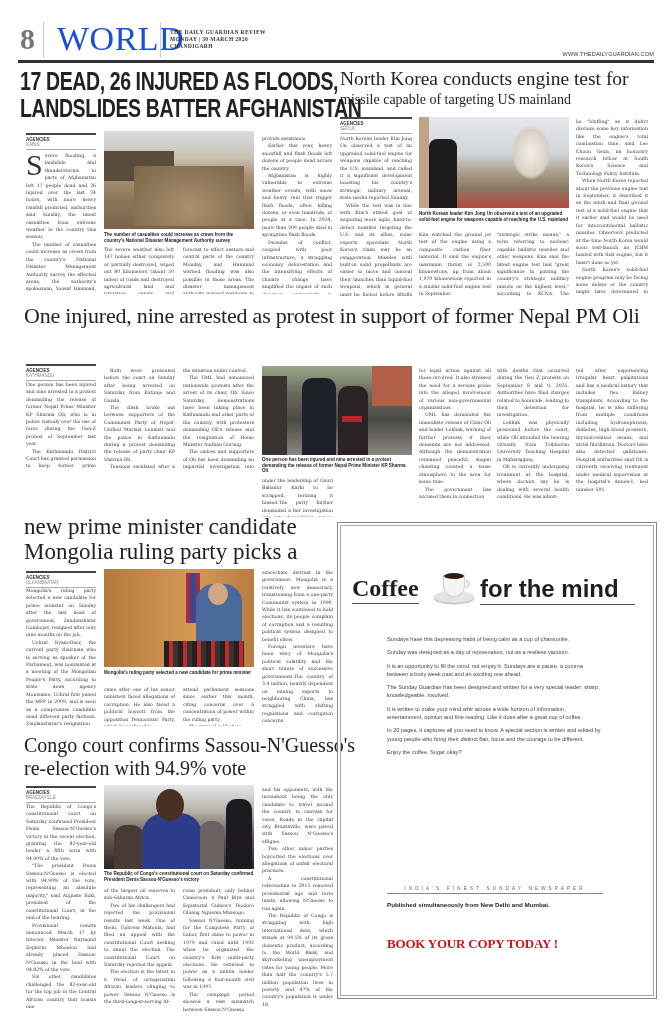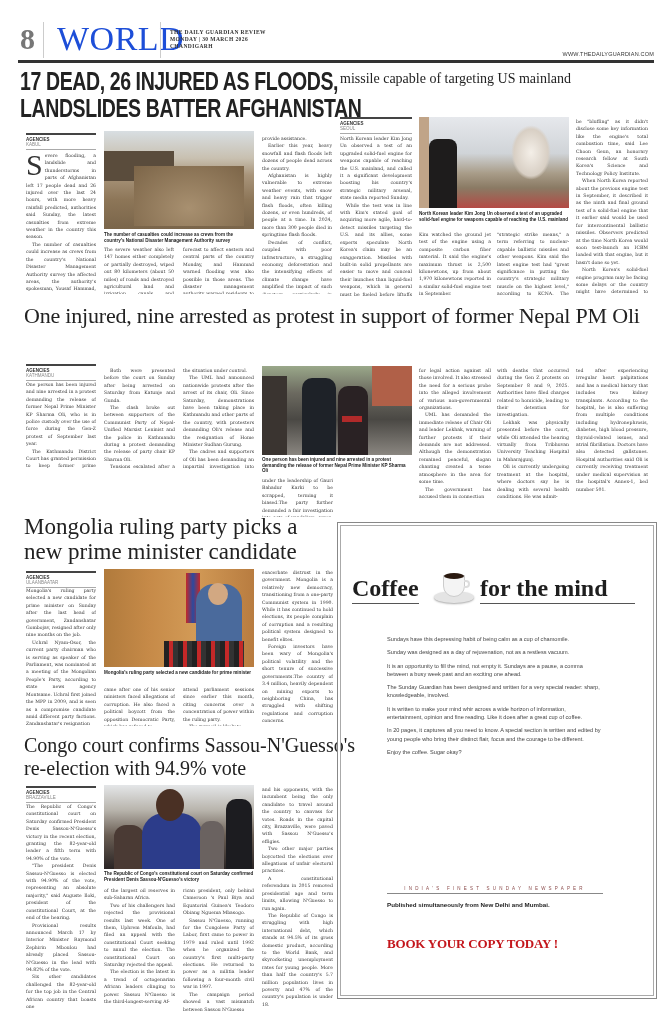--- a/index.html
+++ b/index.html
@@ -66,20 +66,21 @@
   <p class="noindent">forecast to affect eastern and central parts of the country Monday, and Hammad warned flooding was also possible in those areas. The disaster management authority warned residents to avoid river banks and areas at risk of flooding in those regions, and ordered local officials to be on standby to</p>
 </div>
 <div class="abs col" style="left:262px;top:135px;width:70px;height:159px">
   <p class="noindent">provide assistance.</p>
   <p>Earlier this year, heavy snowfall and flash floods left dozens of people dead across the country.</p>
   <p>Afghanistan is highly vulnerable to extreme weather events, with snow and heavy rain that trigger flash floods, often killing dozens, or even hundreds, of people at a time. In 2024, more than 300 people died in springtime flash floods.</p>
   <p>Decades of conflict, coupled with poor infrastructure, a struggling economy, deforestation and the intensifying effects of climate change have amplified the impact of such disasters, particularly in remote areas where many homes are built of mud and offer limited protection against sudden deluges or heavy snowfall.</p>
 </div>
 
 <div class="abs" style="left:340px;top:68px;width:320px">
+  <div class="hl-serif" style="font-size:19.5px;line-height:21px">North Korea conducts engine test for</div>
   <div class="hl-serif" style="font-size:14px;line-height:21px">missile capable of targeting US mainland</div>
 </div>
 <div class="abs byline" style="left:340px;top:117px;width:72px">
   <div>AGENCIES</div>
   <span>SEOUL</span>
 </div>
 <div class="abs col" style="left:340px;top:135px;width:72px;height:162px">
   <p class="noindent">North Korean leader Kim Jong Un observed a test of an upgraded solid-fuel engine for weapons capable of reaching the U.S. mainland, and called it a significant development boosting his country's strategic military arsenal, state media reported Sunday.</p>
   <p>While the test was in line with Kim's stated goal of acquiring more agile, hard-to-detect missiles targeting the U.S. and its allies, some experts speculate North Korea's claim may be an exaggeration. Missiles with built-in solid propellants are easier to move and conceal their launches than liquid-fuel weapons, which in general must be fueled before liftoffs and cannot last long.</p>
 
@@ -141,22 +142,22 @@
 <div class="abs col" style="left:497px;top:367px;width:72px;height:150px">
   <p class="noindent">with deaths that occurred during the Gen Z protests on September 8 and 9, 2025. Authorities have filed charges related to homicide, leading to their detention for investigation.</p>
   <p>Lekhak was physically presented before the court, while Oli attended the hearing virtually from Tribhuvan University Teaching Hospital in Maharajgunj.</p>
   <p>Oli is currently undergoing treatment at the hospital, where doctors say he is dealing with several health conditions. He was admit-</p>
 </div>
 <div class="abs col" style="left:576px;top:367px;width:72px;height:150px">
   <p class="noindent">ted after experiencing irregular heart palpitations and has a medical history that includes two kidney transplants. According to the hospital, he is also suffering from multiple conditions including hydronephrosis, diabetes, high blood pressure, thyroid-related issues, and atrial fibrillation. Doctors have also detected gallstones. Hospital authorities said Oli is currently receiving treatment under medical supervision at the hospital's Annex-1, bed number 501.</p>
 </div>
 
 <div class="abs" style="left:24px;top:514px;width:310px">
+  <div class="hl-serif" style="font-size:23px;line-height:25px">new prime minister candidate</div>
   <div class="hl-serif" style="font-size:23px;line-height:25px">Mongolia ruling party picks a</div>
-  <div class="hl-serif" style="font-size:23px;line-height:25px">new prime minister candidate</div>
 </div>
 <div class="abs byline" style="left:26px;top:571px;width:70px">
   <div>AGENCIES</div>
   <span>ULAANBAATAR</span>
 </div>
 <div class="abs col" style="left:26px;top:587px;width:70px;height:140px">
   <p class="noindent">Mongolia's ruling party selected a new candidate for prime minister on Sunday after the last head of government, Zandanshatar Gombojav, resigned after only nine months on the job.</p>
   <p>Uchral Nyam-Osor, the current party chairman who is serving as speaker of the Parliament, was nominated at a meeting of the Mongolian People's Party, according to state news agency Montsame. Uchral first joined the MPP in 2009, and is seen as a compromise candidate amid different party factions. Zandanshatar's resignation</p>
 </div>
 <div class="abs photo" style="left:104px;top:569px;width:150px;height:98px;background:linear-gradient(90deg,#b07a3c 0%,#c68a48 30%,#d29a56 60%,#b87c40 100%)">
@@ -218,21 +219,21 @@
 </div>
 
 <div class="abs ad" style="left:337px;top:522px;width:320px;height:477px">
   <div class="abs" style="left:14px;top:52px;font-family:'Liberation Serif',serif;font-weight:bold;font-size:24px;color:#1e1e1e;border-bottom:1px solid #555;padding-bottom:1px">Coffee</div>
   <div class="abs" style="left:94px;top:48px;width:44px;height:34px">
     <div style="position:absolute;left:2px;top:20px;width:40px;height:12px;border-radius:50%;background:#e4e4e4;box-shadow:0 1px 2px #aaa"></div>
     <div style="position:absolute;left:11px;top:4px;width:22px;height:22px;border-radius:0 0 11px 11px;background:#f4f4f4;border:1px solid #ccc"></div>
     <div style="position:absolute;left:12px;top:2px;width:20px;height:6px;border-radius:50%;background:#2a1a10"></div>
     <div style="position:absolute;left:32px;top:9px;width:6px;height:8px;border:2px solid #ddd;border-left:none;border-radius:0 5px 5px 0"></div>
   </div>
-  <div class="abs" style="left:142px;top:52px;width:155px;font-family:Liberation Serif, serif;font-weight:bold;font-size:24px;color:#1e1e1e;border-bottom:1px solid #555;padding-bottom:1px;white-space:nowrap">for the mind</div>
+  <div class="abs" style="left:142px;top:52px;width:155px;font-family:Liberation Sans, sans-serif;font-weight:bold;font-size:24px;color:#1e1e1e;border-bottom:1px solid #555;padding-bottom:1px;white-space:nowrap">for the mind</div>
   <div class="abs ad-text" style="left:49px;top:112px;width:216px">
     <p>Sundays have this depressing habit of being calm as a cup of chamomile.</p>
     <p>Sunday was designed as a day of rejuvenation, not as a restless vacuum.</p>
     <p>It is an opportunity to fill the mind, not empty it. Sundays are a pause, a comma between a busy week past and an exciting one ahead.</p>
     <p>The Sunday Guardian has been designed and written for a very special reader: sharp, knowledgeable, involved.</p>
     <p>It is written to make your mind whir across a wide horizon of information, entertainment, opinion and fine reading. Like it does after a great cup of coffee.</p>
     <p>In 20 pages, it captures all you need to know. A special section is written and edited by young people who bring their distinct flair, focus and the courage to be different.</p>
     <p>Enjoy the coffee. Sugar okay?</p>
   </div>
   <div class="abs" style="left:49px;top:363px;width:216px;text-align:center;font-family:'Liberation Sans',sans-serif;font-size:4.5px;letter-spacing:3.2px;color:#8a4a4a;border-bottom:1.5px solid #888;padding-bottom:2px">INDIA'S FINEST SUNDAY NEWSPAPER</div>

